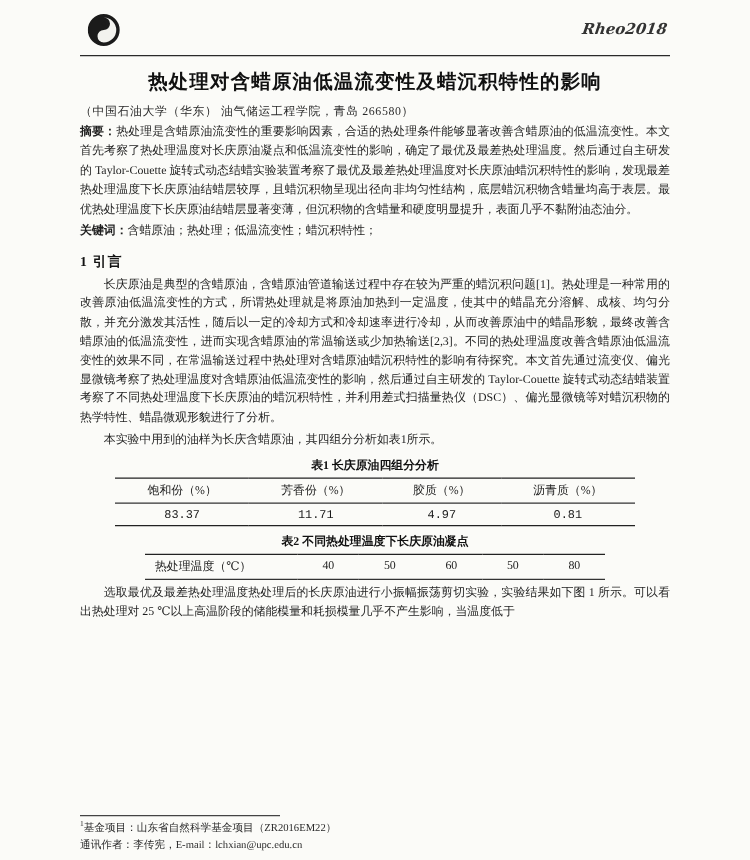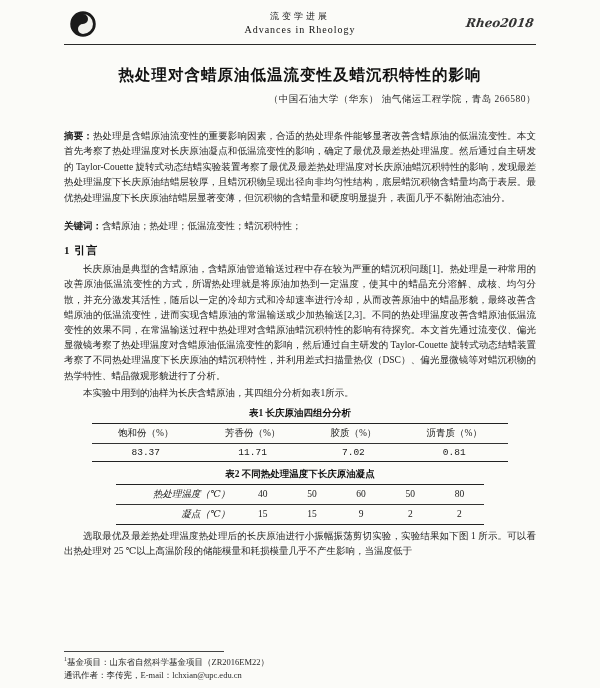--- a/index.html
+++ b/index.html
@@ -38,34 +38,34 @@
     font-family:"DejaVu Serif",serif;
     font-style:italic;font-weight:bold;
     font-size:12px;color:#333;
     transform:skewX(-8deg);
   }
   
   .title{
     text-align:center;
     font-size:15.5px;font-weight:bold;
     letter-spacing:1px;
-    margin:20px 0 7px 0;color:#111;
+    margin:10px 0 7px 0;color:#111;
   }
   .authors{
     text-align:center;font-size:10.5px;letter-spacing:1px;margin-bottom:4px;color:#222;
   }
   .affil{
-    text-align:right;font-size:9.5px;letter-spacing:.5px;margin-bottom:23px;color:#2a2a2a;font-family:Liberation Serif, serif;
+    text-align:left;font-size:9.5px;letter-spacing:.5px;margin-bottom:3px;color:#2a2a2a;font-family:Liberation Serif, serif;
   }
   
   .abs,.kw{
     font-size:9.5px;line-height:1.62;text-align:justify;color:#1e1e1e;
   }
   .abs b,.kw b{font-weight:bold;}
-  .kw{margin-top:13px;}
+  .kw{margin-top:2px;}
   
   .sec-h{
     font-size:11px;font-weight:bold;margin:9px 0 4px 0;color:#111;letter-spacing:1px;
   }
   .para{
     font-size:9.5px;line-height:1.6;text-align:justify;
     text-indent:2em;color:#1e1e1e;margin:0 0 2px 0;
   }
   
   .tbl-cap{
@@ -78,21 +78,21 @@
   }
   table.three-line th,table.three-line td{
     padding:3px 14px;text-align:center;font-weight:normal;
   }
   table.t1{width:88%;}
   table.t1 thead tr{border-top:1.4px solid #222;border-bottom:.8px solid #333;}
   table.t1 tbody tr{border-bottom:1.4px solid #222;font-family:Liberation Mono, monospace;}
   table.t2{width:78%;}
   table.t2 tr.r0{border-top:1.4px solid #222;border-bottom:.8px solid #333;}
   table.t2 tr.r1{border-bottom:1.4px solid #222;}
-  table.t2 td.lbl{text-align:right;padding:3px 8px;font-style:italic;}
+  table.t2 td.lbl{text-align:left;padding:3px 8px;}
   
   .footnote{
     position:absolute;left:64px;right:64px;bottom:6px;
     background:#fbfbf8;padding-top:3px;
     font-size:8.5px;line-height:1.55;color:#2a2a2a;
   }
   .footnote .rule{
     width:160px;border-top:1px solid #444;margin-bottom:3px;
   }
   sup{font-size:70%;}
@@ -103,24 +103,20 @@
 <div class="page">
 
   <div class="hdr">
     <svg class="hdr-logo" viewBox="0 0 26 26">
       <circle cx="13" cy="13" r="12" fill="#1b1b1b"></circle>
       <circle cx="13" cy="13" r="12" fill="none" stroke="#1b1b1b" stroke-width="1.5"></circle>
       <path d="M13 3 a10 10 0 0 1 0 20 a5 5 0 0 1 0 -10 a5 5 0 0 0 0 -10 z" fill="#f2f2ee"></path>
       <circle cx="13" cy="8" r="1.6" fill="#1b1b1b"></circle>
       <circle cx="13" cy="18" r="1.6" fill="#f2f2ee"></circle>
     </svg>
-    <div class="hdr-center">
-      <div class="hdr-cn">流变学进展</div>
-      <div class="hdr-en">Advances in Rheology</div>
-    </div>
     <div class="hdr-script">Rheo2018</div>
   </div>
 
   <div class="title">热处理对含蜡原油低温流变性及蜡沉积特性的影响</div>
   <div class="affil">（中国石油大学（华东） 油气储运工程学院，青岛 266580）</div>
 
   <div class="abs"><b>摘要：</b><span>热处理是含蜡原油流变性的重要影响因素，合适的热处理条件能够显著改善含蜡原油的低温流变性。本文首先考察了热处理温度对长庆原油凝点和低温流变性的影响，确定了最优及最差热处理温度。然后通过自主研发的 Taylor-Couette 旋转式动态结蜡实验装置考察了最优及最差热处理温度对长庆原油蜡沉积特性的影响，发现最差热处理温度下长庆原油结蜡层较厚，且蜡沉积物呈现出径向非均匀性结构，底层蜡沉积物含蜡量均高于表层。最优热处理温度下长庆原油结蜡层显著变薄，但沉积物的含蜡量和硬度明显提升，表面几乎不黏附油态油分。</span></div>
 
   <div class="kw"><b>关键词：</b><span>含蜡原油；热处理；低温流变性；蜡沉积特性；</span></div>
 
@@ -136,46 +132,38 @@
         <th>饱和份（%）</th>
         <th>芳香份（%）</th>
         <th>胶质（%）</th>
         <th>沥青质（%）</th>
       </tr>
     </thead>
     <tbody>
       <tr>
         <td>83.37</td>
         <td>11.71</td>
-        <td>7.02</td>
+        <td>4.97</td>
         <td>0.81</td>
       </tr>
     </tbody>
   </table>
 
 
   <div class="tbl-cap">表2 不同热处理温度下长庆原油凝点</div>
   <table class="three-line t2">
     <tbody>
       <tr class="r0">
         <td class="lbl">热处理温度（℃）</td>
         <td>40</td>
         <td>50</td>
         <td>60</td>
         <td>50</td>
         <td>80</td>
       </tr>
-      <tr class="r1">
-        <td class="lbl">凝点（℃）</td>
-        <td>15</td>
-        <td>15</td>
-        <td>9</td>
-        <td>2</td>
-        <td>2</td>
-      </tr>
     </tbody>
   </table>
 
   <p class="para">选取最优及最差热处理温度热处理后的长庆原油进行小振幅振荡剪切实验，实验结果如下图 1 所示。可以看出热处理对 25 ℃以上高温阶段的储能模量和耗损模量几乎不产生影响，当温度低于</p>
 
   <div class="footnote">
     <div class="rule"></div>
     <div><sup>1</sup><span>基金项目：山东省自然科学基金项目（ZR2016EM22）</span></div>
     <div>通讯作者：李传宪，E-mail：lchxian@upc.edu.cn</div>
   </div>

